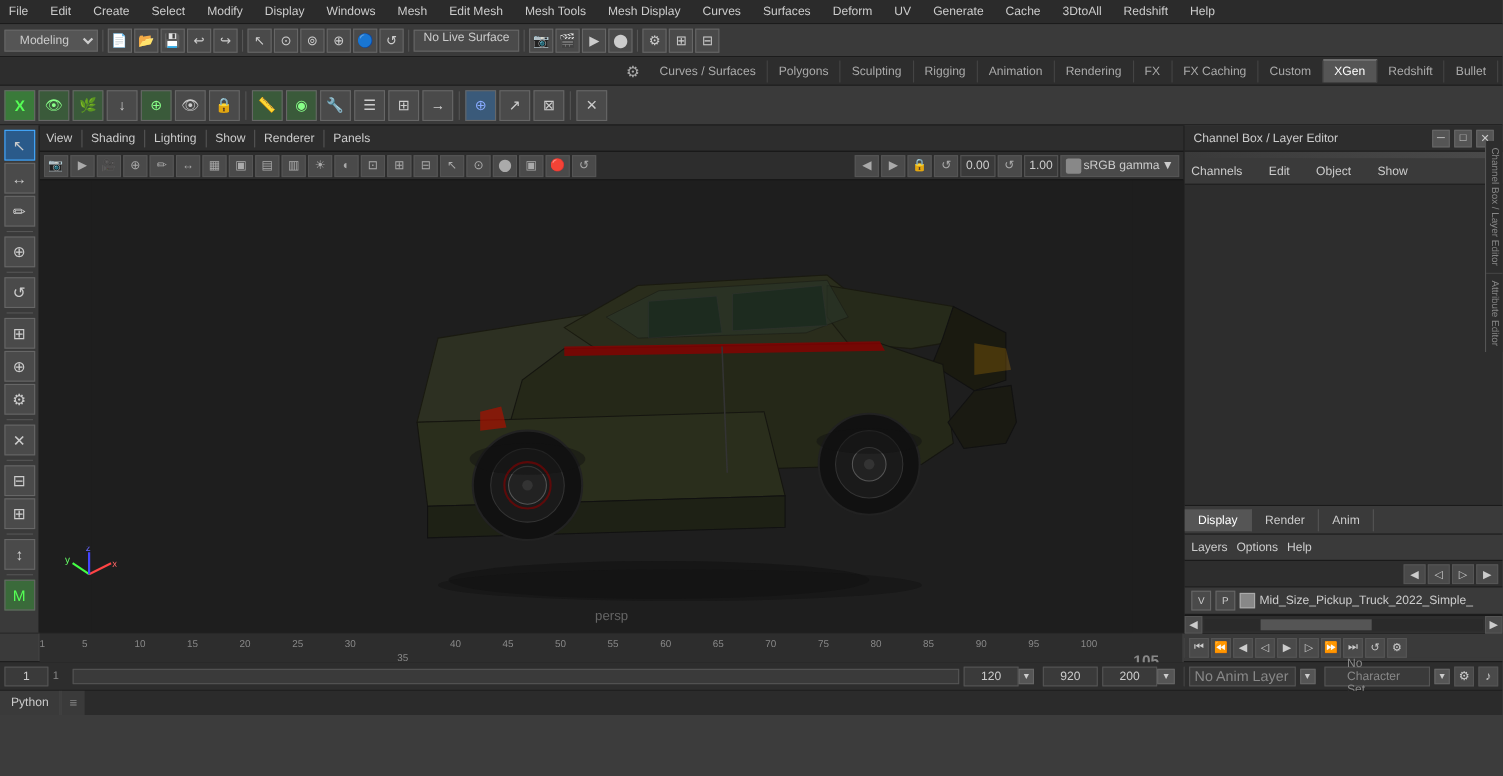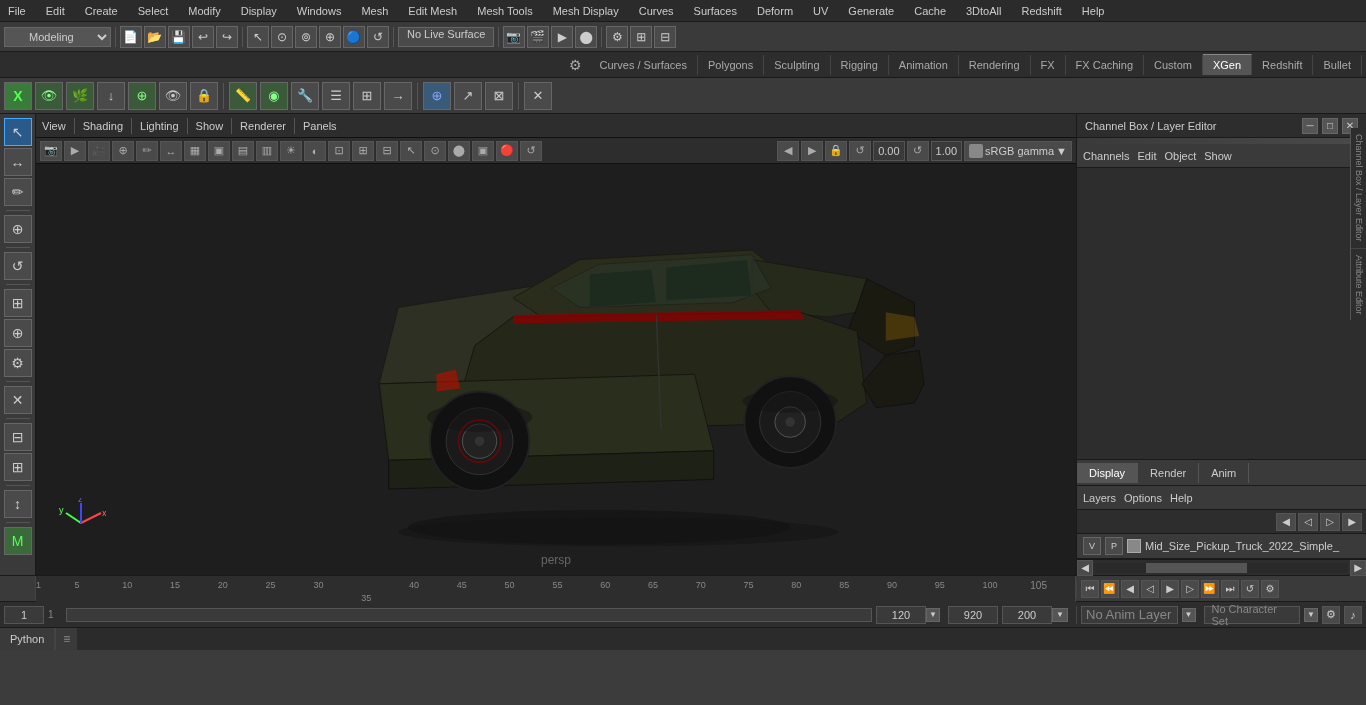--- a/index.html
+++ b/index.html
@@ -4,21 +4,21 @@
   <style>
     * { margin: 0; padding: 0; box-sizing: border-box; }
     body { width: 1366px; height: 705px; background: #3c3c3c; font-family: Arial, sans-serif; font-size: 11px; color: #ccc; overflow: hidden; }
 
     
     #menu-bar { display: flex; align-items: center; background: #2b2b2b; height: 22px; padding: 0 4px; gap: 12px; border-bottom: 1px solid #1a1a1a; }
     .menu-item { color: #ccc; font-size: 11px; cursor: pointer; padding: 2px 4px; }
 
     
     #toolbar1 { display: flex; align-items: center; background: #3a3a3a; height: 30px; padding: 0 4px; gap: 2px; border-bottom: 1px solid #1a1a1a; }
-    .tb-select { background: #555; color: #ccc; border: 1px solid #666; font-size: 11px; height: 20px; padding: 0 20px; }
+    .tb-select { background: #555; color: #ccc; border: 1px solid #666; font-size: 11px; height: 20px; padding: 0 9px; }
     .tb-btn { background: #555; color: #ccc; border: 1px solid #666; font-size: 11px; height: 20px; padding: 0 6px; cursor: pointer; }
     .tb-sep { width: 1px; height: 20px; background: #555; margin: 0 2px; }
     .tb-icon-btn { width: 22px; height: 22px; background: #4a4a4a; border: 1px solid #666; display: flex; align-items: center; justify-content: center; cursor: pointer; font-size: 12px; color: #ccc; }
     .live-surface-btn { background: #4a4a4a; color: #ccc; border: 1px solid #666; font-size: 11px; height: 20px; padding: 0 8px; cursor: pointer; }
 
     
     #tab-bar { display: flex; align-items: center; background: #2d2d2d; height: 26px; padding: 0 4px; border-bottom: 1px solid #1a1a1a; }
     .tab-item { color: #aaa; font-size: 11px; padding: 4px 10px; cursor: pointer; border-right: 1px solid #444; }
     .tab-item.active { background: #555; color: #fff; border-top: 1px solid #888; }
     .tab-gear { margin-left: auto; color: #aaa; padding: 4px 8px; cursor: pointer; font-size: 14px; }
@@ -50,21 +50,21 @@
     
     #viewport-3d { width: 100%; height: calc(100% - 50px); position: relative; background: #1e1e1e; display: flex; align-items: center; justify-content: center; }
     #axis-indicator { position: absolute; bottom: 20px; left: 20px; }
 
     
     #right-panel { width: 290px; background: #3a3a3a; border-left: 1px solid #1a1a1a; display: flex; flex-direction: column; }
     #right-panel-header { display: flex; align-items: center; justify-content: space-between; background: #2d2d2d; height: 24px; padding: 0 8px; border-bottom: 1px solid #1a1a1a; }
     .rp-title { color: #ccc; font-size: 11px; }
     .rp-controls { display: flex; gap: 4px; }
     .rp-ctrl-btn { width: 16px; height: 16px; background: #555; border: 1px solid #666; display: flex; align-items: center; justify-content: center; font-size: 10px; cursor: pointer; color: #ccc; }
-    #right-channel-bar { display: flex; align-items: center; background: #3a3a3a; height: 24px; padding: 0 6px; gap: 8px; border-bottom: 1px solid #1a1a1a; }
+    #right-channel-bar { display: flex; align-items: center; background: #3a3a3a; height: 24px; padding: 0 6px; gap: 24px; border-bottom: 1px solid #1a1a1a; }
     .rc-item { color: #ccc; font-size: 11px; cursor: pointer; }
     #right-content { flex: 1; background: #2d2d2d; }
     #display-tabs { display: flex; align-items: center; height: 26px; background: #3a3a3a; border-top: 1px solid #1a1a1a; }
     .dt-tab { padding: 4px 12px; font-size: 11px; color: #ccc; cursor: pointer; border-right: 1px solid #555; }
     .dt-tab.active { background: #555; color: #fff; }
     #layers-bar { display: flex; align-items: center; height: 24px; padding: 0 6px; gap: 8px; border-top: 1px solid #1a1a1a; background: #3a3a3a; }
     .lb-item { color: #ccc; font-size: 11px; cursor: pointer; }
     #layer-toolbar { display: flex; align-items: center; height: 24px; padding: 0 4px; gap: 2px; border-top: 1px solid #1a1a1a; background: #2d2d2d; justify-content: flex-end; }
     .lt2-btn { width: 20px; height: 18px; background: #4a4a4a; border: 1px solid #555; display: flex; align-items: center; justify-content: center; font-size: 10px; color: #ccc; cursor: pointer; }
     #layer-item { display: flex; align-items: center; height: 26px; padding: 0 6px; gap: 4px; background: #3a3a3a; border-top: 1px solid #1a1a1a; border-bottom: 1px solid #1a1a1a; }
@@ -429,21 +429,21 @@
       <span style="position:absolute; left:49.7%; font-size:9px; color:#888; top:4px;">55</span>
       <span style="position:absolute; left:54.3%; font-size:9px; color:#888; top:4px;">60</span>
       <span style="position:absolute; left:58.9%; font-size:9px; color:#888; top:4px;">65</span>
       <span style="position:absolute; left:63.5%; font-size:9px; color:#888; top:4px;">70</span>
       <span style="position:absolute; left:68.1%; font-size:9px; color:#888; top:4px;">75</span>
       <span style="position:absolute; left:72.7%; font-size:9px; color:#888; top:4px;">80</span>
       <span style="position:absolute; left:77.3%; font-size:9px; color:#888; top:4px;">85</span>
       <span style="position:absolute; left:81.9%; font-size:9px; color:#888; top:4px;">90</span>
       <span style="position:absolute; left:86.5%; font-size:9px; color:#888; top:4px;">95</span>
       <span style="position:absolute; left:91.1%; font-size:9px; color:#888; top:4px;">100</span>
-      <span style="position:absolute; left:95.7%; font-size:10px; color:#888; top:4px;">105</span>
+      <span style="position:absolute; left:95.7%; font-size:14px; color:#888; top:16px;font-weight:bold;">105</span>
     </div>
   </div>
   <div id="timeline-right">
     <div class="tl-r-btn">⏮</div>
     <div class="tl-r-btn">⏪</div>
     <div class="tl-r-btn">◀</div>
     <div class="tl-r-btn">◁</div>
     <div class="tl-r-btn">▶</div>
     <div class="tl-r-btn">▷</div>
     <div class="tl-r-btn">⏩</div>
@@ -469,21 +469,21 @@
     <div style="width:16px;height:14px;background:#555;border:1px solid #666;display:flex;align-items:center;justify-content:center;font-size:8px;color:#ccc;cursor:pointer;">▼</div>
   </div>
   <div id="bb-right">
     <div style="flex:1; display:flex; align-items:center; gap:4px;">
       <div style="flex:1; background:#3a3a3a; border:1px solid #555; height:18px; display:flex; align-items:center; padding:0 4px;">
         <span class="bb-anim-label">No Anim Layer</span>
       </div>
       <div style="width:14px;height:14px;background:#555;border:1px solid #666;display:flex;align-items:center;justify-content:center;font-size:8px;color:#ccc;">▼</div>
     </div>
     <div style="flex:1; display:flex; align-items:center; gap:4px; margin-left:4px;">
-      <div style="flex:1; background:#3a3a3a; border:1px solid #555; height:18px; display:flex; align-items:center; padding:0 7px;">
+      <div style="flex:1; background:#3a3a3a; border:1px solid #555; height:18px; display:flex; align-items:center; padding:0 20px;">
         <span class="bb-char-label">No Character Set</span>
       </div>
       <div style="width:14px;height:14px;background:#555;border:1px solid #666;display:flex;align-items:center;justify-content:center;font-size:8px;color:#ccc;">▼</div>
     </div>
     <div class="bb-setting-btn">⚙</div>
     <div class="bb-setting-btn">♪</div>
   </div>
 </div>
 
 <div id="script-bar">

